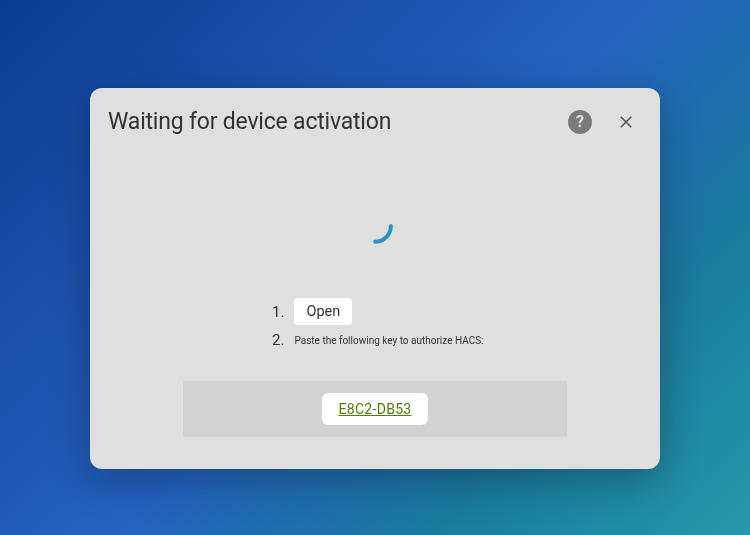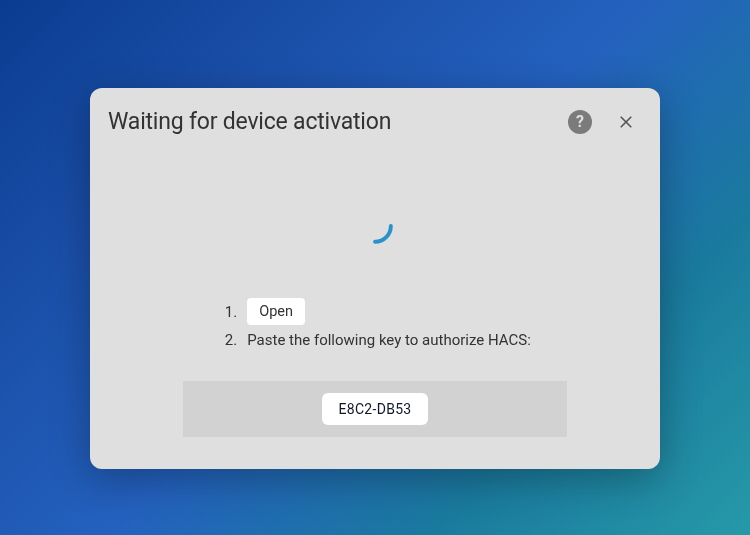--- a/index.html
+++ b/index.html
@@ -112,40 +112,41 @@
       align-items: flex-start;
       gap: 6px;
       font-size: 14.5px;
     }
     .link {
       color: #2b91c9;
       text-decoration: underline;
       cursor: pointer;
     }
     .instruction-text {
-      font-size: 15px;
+      font-size: 10px;
     }
     .key-box {
       margin-top: 26px;
       background: #d2d2d2;
       width: 384px;
       margin-left: auto;
       margin-right: auto;
       padding: 12px 0;
       display: flex;
       justify-content: center;
       margin-bottom: 14px;
     }
     .key-pill {
       background: #fff;
       border-radius: 6px;
       padding: 8px 16px;
       font-size: 14px;
       letter-spacing: 0.3px;
-      color: #0f172a;
+      color: #4d7c0f;
+      text-decoration: underline;
     }
   </style>
 </head>
 <body>
 
 <div class="modal">
   <div class="modal-header">
     <div class="modal-title">Waiting for device activation</div>
     <div class="help-icon">?</div>
     <div class="close-icon">

